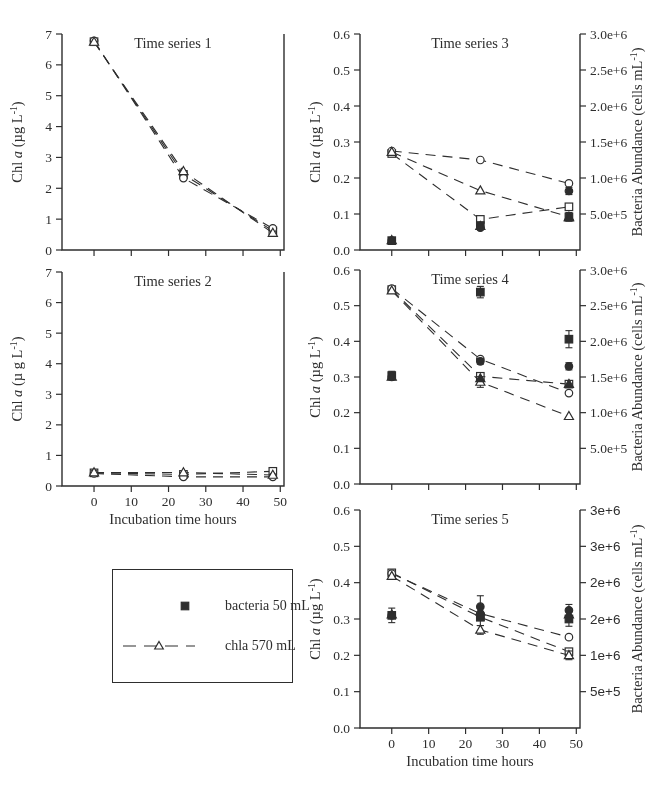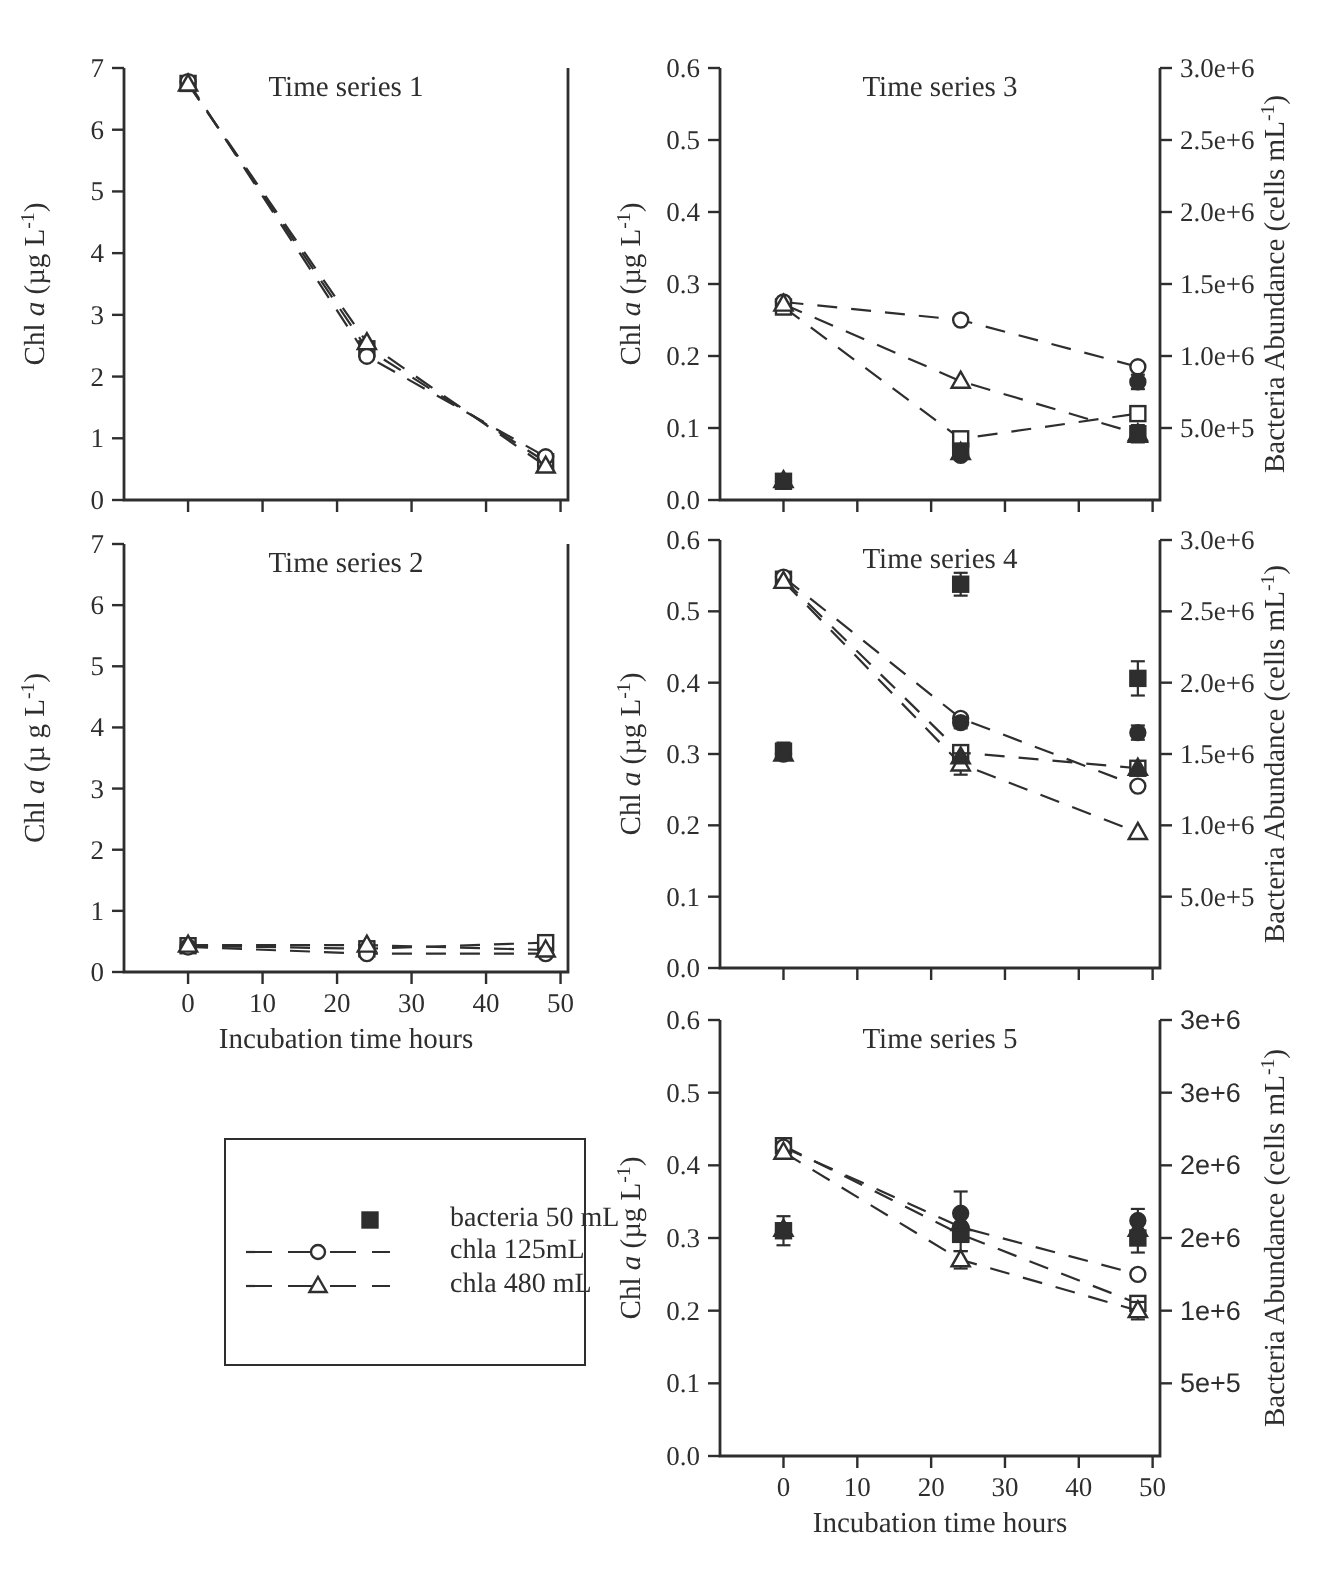--- a/index.html
+++ b/index.html
@@ -3,21 +3,21 @@
 <meta charset="utf-8">
 <style>
   html,body{margin:0;padding:0;background:#ffffff;}
   #canvas{position:relative;width:667px;height:787px;background:#ffffff;overflow:hidden;
           font-family:"Liberation Serif","DejaVu Serif",serif;}
   #figure-svg{position:absolute;left:0;top:0;}
   .tick-label{font-family:"Liberation Serif","DejaVu Serif",serif;}
   .tick-label-sans{font-family:"Liberation Sans","DejaVu Sans",sans-serif;}
   #legend-box{position:absolute;left:112px;top:569px;width:181px;height:114px;
               border:1.4px solid #2e2e2e;box-sizing:border-box;
-              display:flex;flex-direction:column;justify-content:center;padding:4px 0 4px 6px;}
+              display:flex;flex-direction:column;justify-content:center;padding:4px 0 4px 6px;gap:24px;}
   .lg-row{display:flex;align-items:center;height:16.5px;}
   .lg-sym{width:80px;height:14px;flex:0 0 80px;}
   .lg-label{margin-left:26px;font-size:14px;color:#2e2e2e;white-space:nowrap;line-height:1;}
 </style>
 </head>
 <body>
 
 <div id="canvas">
   <svg id="figure-svg" width="667" height="787">
       <g>
@@ -390,25 +390,18 @@
   <div id="legend-box">
     <div class="lg-row">
       <span class="lg-sym"><svg width="80" height="14">
             <rect x="62.25" y="3.25" width="7.5" height="7.5" fill="#2e2e2e" stroke="#2e2e2e" stroke-width="1.2"></rect>
           </svg></span>
       <span class="lg-label">bacteria 50 mL</span>
     </div>
     <div class="lg-row">
       <span class="lg-sym"><svg width="80" height="14">
             <line x1="4" y1="7" x2="76" y2="7" stroke="#2e2e2e" stroke-width="1.1" stroke-dasharray="13,8"></line>
-            <circle cx="40" cy="7" r="3.5" fill="#ffffff" stroke="#2e2e2e" stroke-width="1.2"></circle>
-          </svg></span>
-      <span class="lg-label">chla 125mL</span>
-    </div>
-    <div class="lg-row">
-      <span class="lg-sym"><svg width="80" height="14">
-            <line x1="4" y1="7" x2="76" y2="7" stroke="#2e2e2e" stroke-width="1.1" stroke-dasharray="13,8"></line>
             <path d="M 40 2.5 L 44.3 10 L 35.7 10 Z" fill="#ffffff" stroke="#2e2e2e" stroke-width="1.2"></path>
           </svg></span>
-      <span class="lg-label">chla 480 mL</span>
+      <span class="lg-label">chla 570 mL</span>
     </div>
   </div>
 </div>
 
 </body></html>

